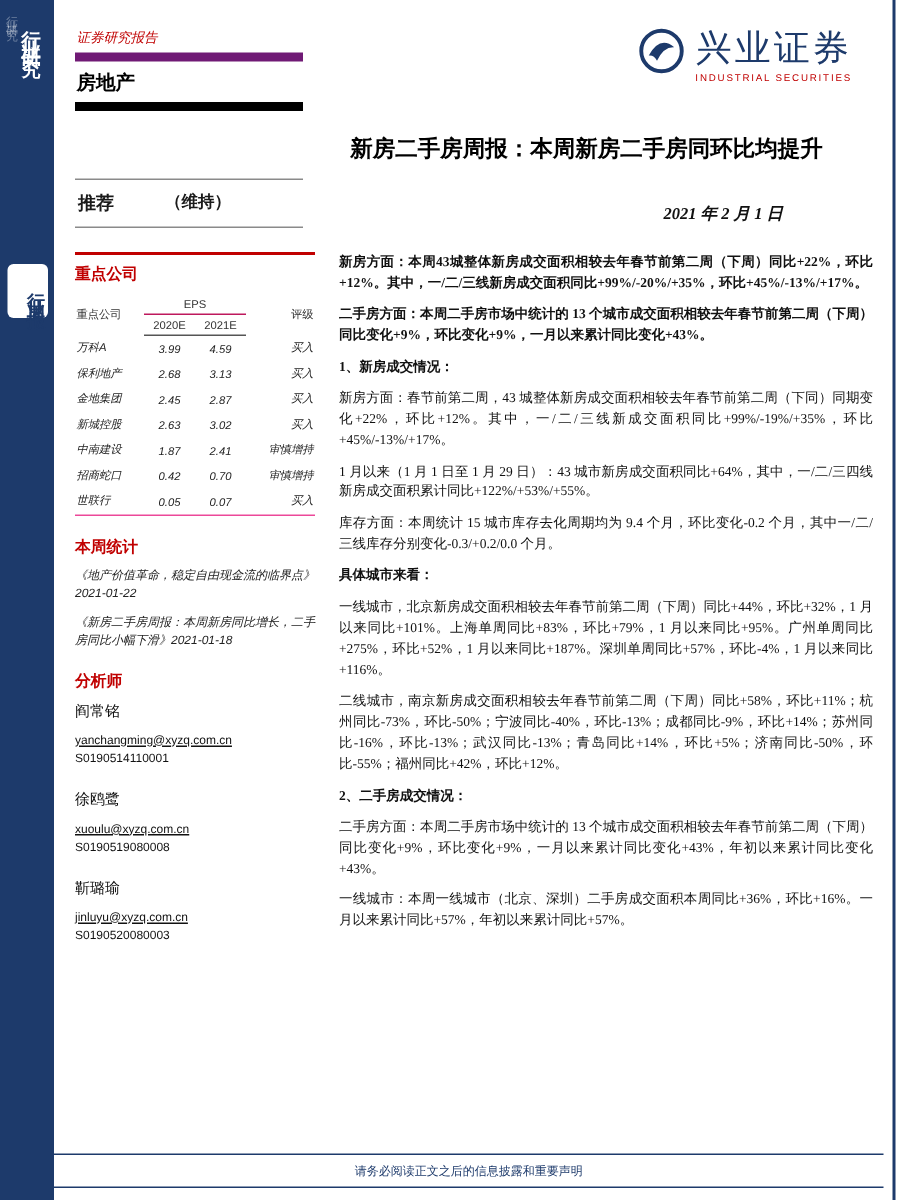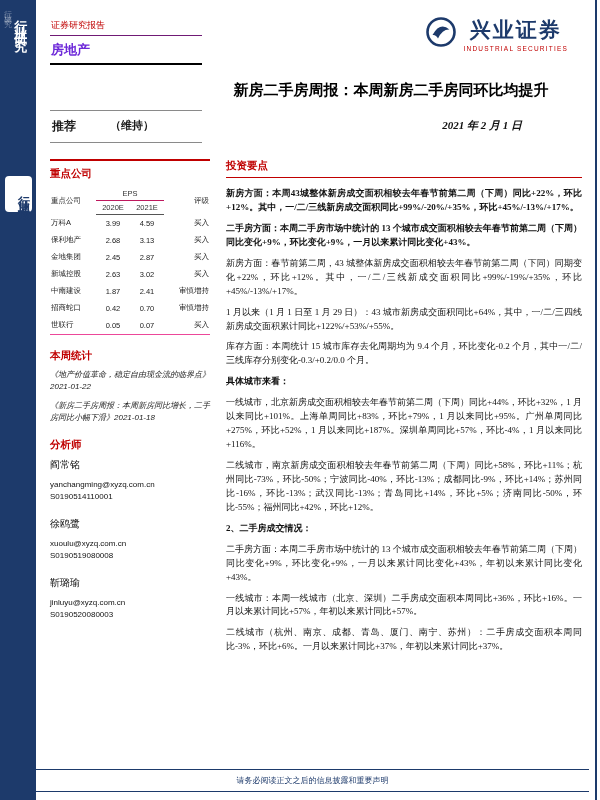--- a/index.html
+++ b/index.html
@@ -15,65 +15,65 @@
   .sidebar-top { position:absolute; left:50%; transform:translateX(-38%); top:10px; writing-mode:vertical-rl;
     text-orientation:upright; color:#fff; font-size:13px; font-weight:bold; letter-spacing:6px; }
   .sidebar-badge { position:absolute; left:5px; top:176px; width:27px; padding:10px 0; background:#fff;
     border-radius:4px; writing-mode:vertical-rl; text-orientation:upright; color:#1d3a6b; font-size:12px;
     font-weight:bold; letter-spacing:4px; text-align:center; }
 
   .content { margin-left:36px; padding:16px 18px 0 14px; position:relative; height:760px; }
 
   
   .hdr { display:flex; justify-content:space-between; align-items:flex-start; }
-  .report-type { color:#c00000; font-size:9px; width:152px; padding:3px 1px 3px; border-bottom:1px solid #701a75; }
-  .industry { color:#6d28d9; font-size:13px; font-weight:bold; width:152px; padding:5px 1px 4px; border-bottom:2px solid #000000; }
+  .report-type { color:#c00000; font-size:9px; width:152px; padding:3px 1px 3px; border-bottom:6px solid #701a75;font-style:italic; }
+  .industry { color:#000000; font-size:13px; font-weight:bold; width:152px; padding:5px 1px 4px; border-bottom:6px solid #000000; }
   .brand { display:flex; align-items:center; gap:7px; margin-right:14px; }
   .brand-text { text-align:center; }
-  .brand-name { font-family:"Liberation Serif", serif; font-weight:bold; font-size:21px; color:#1d3a6b; letter-spacing:2px; }
+  .brand-name { font-family:"Liberation Serif", serif; font-weight:normal; font-size:24px; color:#1d3a6b; letter-spacing:2px; }
   .brand-sub { color:#c00000; font-size:6.5px; letter-spacing:1.2px; margin-top:1px; }
 
   .title-row { margin:16px 0 0 150px; text-align:center; }
   .doc-title { font-size:15px; font-weight:bold; color:#000; font-family:"Liberation Serif", serif; }
 
-  .rating-date-row { display:flex; justify-content:space-between; align-items:center; margin-top:10px;gap:20px; }
+  .rating-date-row { display:flex; justify-content:space-between; align-items:flex-end; margin-top:10px;gap:20px; }
   .rating-box { width:152px; border-top:1px solid #8a8a8a; border-bottom:1px solid #8a8a8a;
     padding:7px 2px; display:flex; gap:22px; }
   .rating { font-size:12px; font-weight:bold; color:#1a1a1a; }
   .rating-status { font-size:11px; font-weight:bold; color:#1a1a1a;margin-left:12px; }
   .doc-date { font-size:11px; font-weight:bold; font-style:italic; font-family:"Liberation Serif", serif;
     margin-right:60px; margin-bottom:2px; }
 
   
   .body-cols { display:flex; gap:16px; margin-top:16px; }
   .left-col { width:160px; flex-shrink:0; border-top:2px solid #c00000; padding-top:6px; }
   .right-col { flex:1; }
 
   .sec-title { color:#c00000; font-weight:bold; font-size:10.5px; margin-bottom:6px; }
   .right-col .sec-title { border-bottom:1.5px solid #c00000; padding-bottom:4px; margin-bottom:9px; }
 
   table.companies { width:100%; border-collapse:collapse; font-size:7.5px; color:#222; margin-bottom:14px; }
   table.companies th { font-weight:normal; color:#333; padding:2px 1px; }
-  table.companies td { padding:3.5px 1px; }
+  table.companies td { padding:3.5px 1px;font-style:italic; }
   .th-company { text-align:left; }
   .th-eps { text-align:center; border-bottom:1px solid #be185d; }
   .th-rating { text-align:right; }
   .th-year { text-align:center; }
   tr.hdr2 th { border-bottom:1px solid #555; }
   td.c-name { text-align:left; }
   td.c-num { text-align:center; }
   td.c-rating { text-align:right; }
   tr.last td { border-bottom:1px solid #ec4899; }
 
   .report-item { font-size:8px; font-style:italic; color:#222; line-height:1.5; margin-bottom:7px; }
   .reports-block { margin-bottom:14px; }
 
   .analyst { margin-bottom:16px; }
   .analyst-name { font-size:10px; color:#111; margin-bottom:8px; }
-  .analyst-email { font-size:8px; color:#111; display:block; margin-bottom:3px; }
+  .analyst-email { font-size:8px; color:#111; text-decoration:underline; display:block; margin-bottom:3px; }
   .analyst-id { font-size:8px; color:#111; }
 
   .para { font-size:9px; line-height:1.55; color:#111; margin-bottom:7px; text-align:justify;
     font-family:"Liberation Serif", serif; }
   .para.bold { font-weight:bold; }
   .para.heading { font-weight:bold; margin-top:2px; }
 
   .footer { position:absolute; left:36px; right:11px; bottom:8px; text-align:center; font-size:8px;
     color:#1d3a6b; border-top:1.5px solid #1d3a6b; border-bottom:1.5px solid #1d3a6b; padding:5px 0; }
 </style>
@@ -202,33 +202,32 @@
           </div>
           <div class="analyst">
             <div class="analyst-name">靳璐瑜</div>
             <a class="analyst-email">jinluyu@xyzq.com.cn</a>
             <div class="analyst-id">S0190520080003</div>
           </div>
         </div>
       </div>
 
       <div class="right-col">
-        <div class="sec-title">投资要点</div>
         <p class="para bold">新房方面：本周43城整体新房成交面积相较去年春节前第二周（下周）同比+22%，环比+12%。其中，一/二/三线新房成交面积同比+99%/-20%/+35%，环比+45%/-13%/+17%。</p>
         <p class="para bold">二手房方面：本周二手房市场中统计的 13 个城市成交面积相较去年春节前第二周（下周）同比变化+9%，环比变化+9%，一月以来累计同比变化+43%。</p>
+        <p class="para heading">1、新房成交情况：</p>
         <p class="para">新房方面：春节前第二周，43 城整体新房成交面积相较去年春节前第二周（下同）同期变化+22%，环比+12%。其中，一/二/三线新成交面积同比+99%/-19%/+35%，环比+45%/-13%/+17%。</p>
         <p class="para">1 月以来（1 月 1 日至 1 月 29 日）：43 城市新房成交面积同比+64%，其中，一/二/三四线新房成交面积累计同比+122%/+53%/+55%。</p>
         <p class="para">库存方面：本周统计 15 城市库存去化周期均为 9.4 个月，环比变化-0.2 个月，其中一/二/三线库存分别变化-0.3/+0.2/0.0 个月。</p>
         <p class="para heading">具体城市来看：</p>
         <p class="para">一线城市，北京新房成交面积相较去年春节前第二周（下周）同比+44%，环比+32%，1 月以来同比+101%。上海单周同比+83%，环比+79%，1 月以来同比+95%。广州单周同比+275%，环比+52%，1 月以来同比+187%。深圳单周同比+57%，环比-4%，1 月以来同比+116%。</p>
         <p class="para">二线城市，南京新房成交面积相较去年春节前第二周（下周）同比+58%，环比+11%；杭州同比-73%，环比-50%；宁波同比-40%，环比-13%；成都同比-9%，环比+14%；苏州同比-16%，环比-13%；武汉同比-13%；青岛同比+14%，环比+5%；济南同比-50%，环比-55%；福州同比+42%，环比+12%。</p>
         <p class="para heading">2、二手房成交情况：</p>
         <p class="para">二手房方面：本周二手房市场中统计的 13 个城市成交面积相较去年春节前第二周（下周）同比变化+9%，环比变化+9%，一月以来累计同比变化+43%，年初以来累计同比变化+43%。</p>
         <p class="para">一线城市：本周一线城市（北京、深圳）二手房成交面积本周同比+36%，环比+16%。一月以来累计同比+57%，年初以来累计同比+57%。</p>
-        <p class="para">二线城市（杭州、南京、成都、青岛、厦门、南宁、苏州）：二手房成交面积本周同比-3%，环比+6%。一月以来累计同比+37%，年初以来累计同比+37%。</p>
       </div>
 
     </div>
   </div>
 
   <footer class="footer">请务必阅读正文之后的信息披露和重要声明</footer>
 
 </div>
 
 </body></html>

